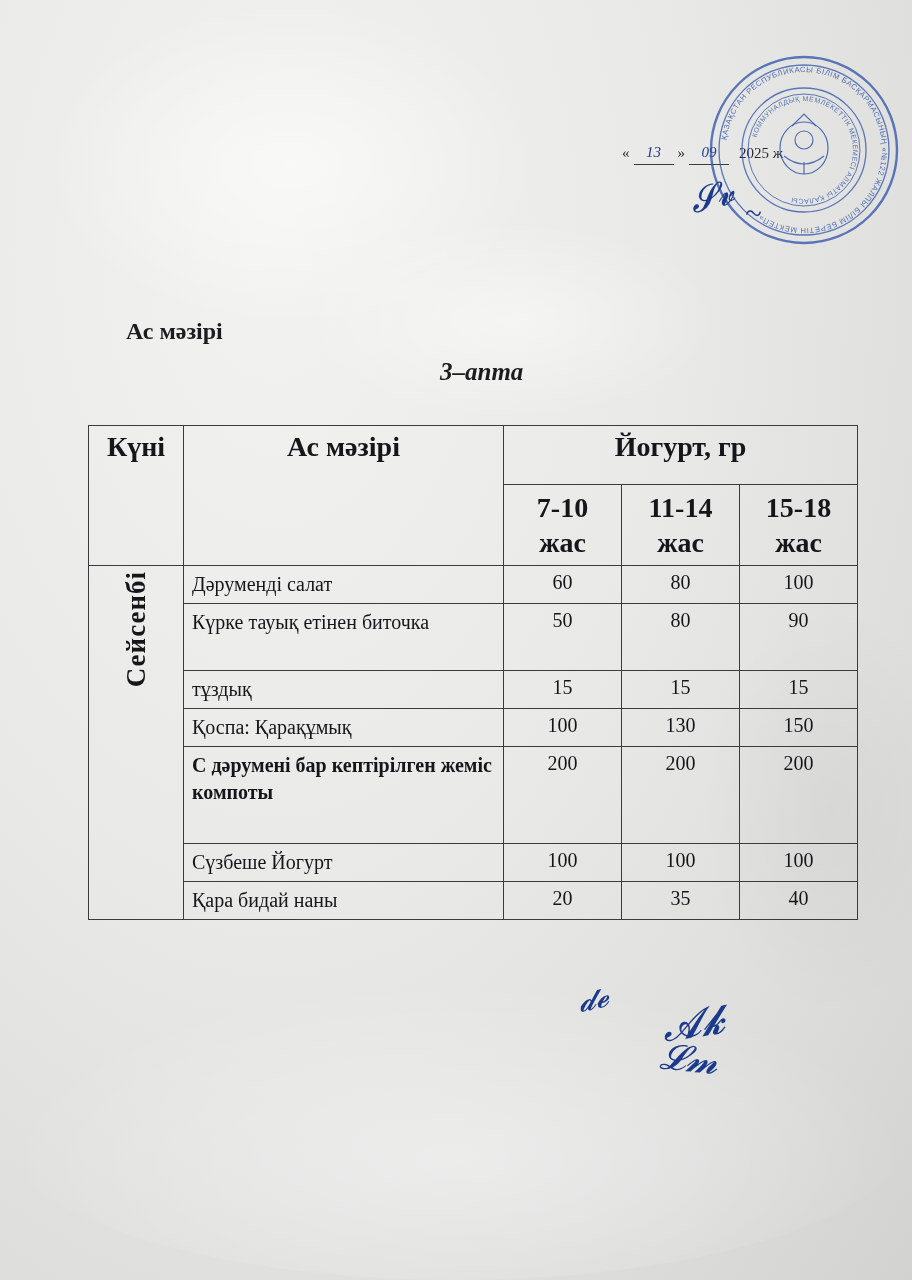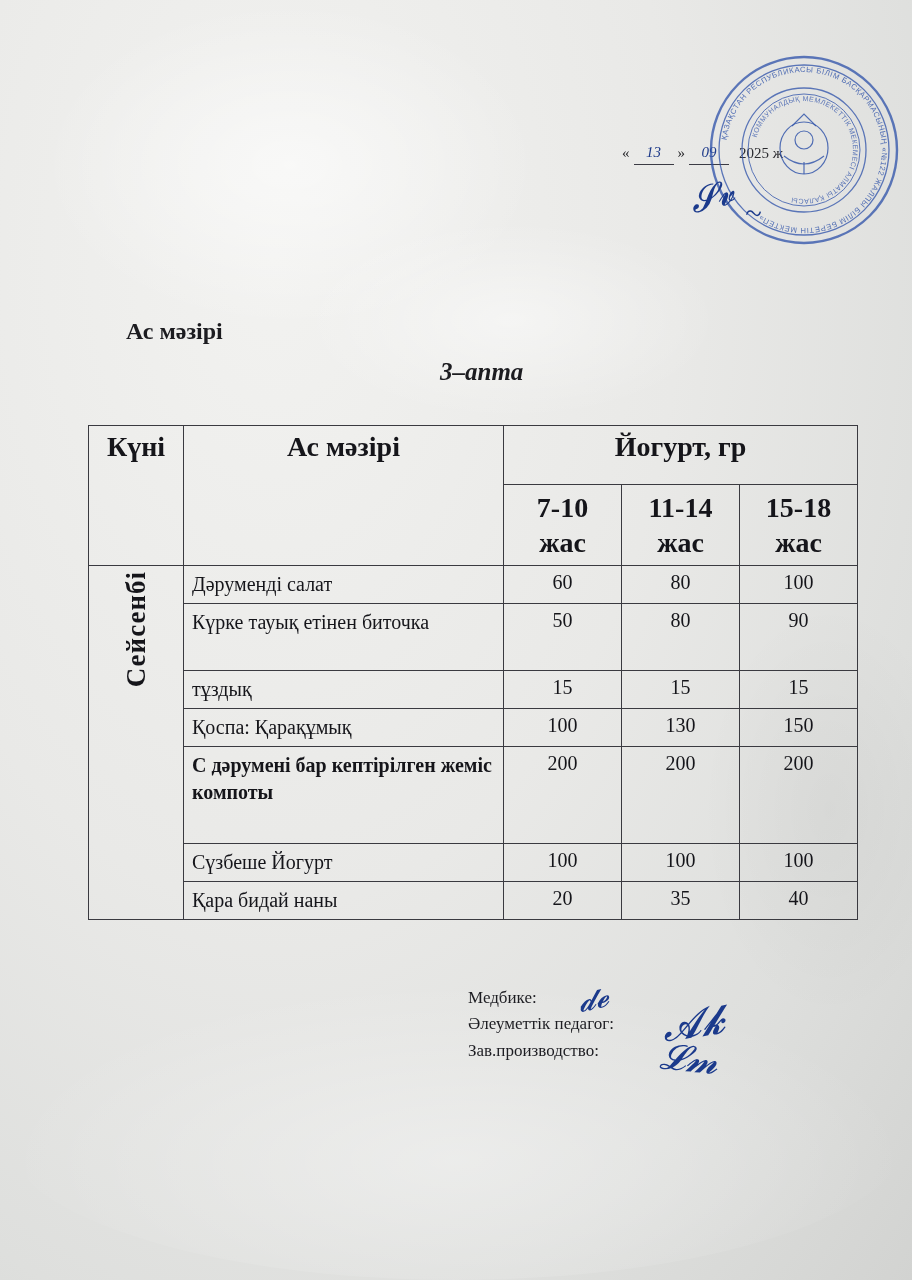--- a/index.html
+++ b/index.html
@@ -309,27 +309,16 @@
       </tr>
       <tr>
         <td class="dish">Қара бидай наны</td>
         <td class="num">20</td>
         <td class="num">35</td>
         <td class="num">40</td>
       </tr>
     </tbody>
   </table>
 
-  <div class="signatures">
-    <div class="srow">
-      <span>Медбике:</span>
-    </div>
-    <div class="srow">
-      <span>Әлеуметтік педагог:</span>
-    </div>
-    <div class="srow">
-      <span>Зав.производство:</span>
-    </div>
-  </div>
   <div class="sig-mark" style="left:578px; top:982px; font-size:30px; transform:rotate(-12deg);">𝓭𝓮</div>
   <div class="sig-mark" style="left:662px; top:1000px; font-size:40px; transform:rotate(-8deg);">𝓐𝓴</div>
   <div class="sig-mark" style="left:660px; top:1038px; font-size:36px; transform:rotate(6deg);">𝓛𝓶</div>
 </div>
 
 </body></html>

